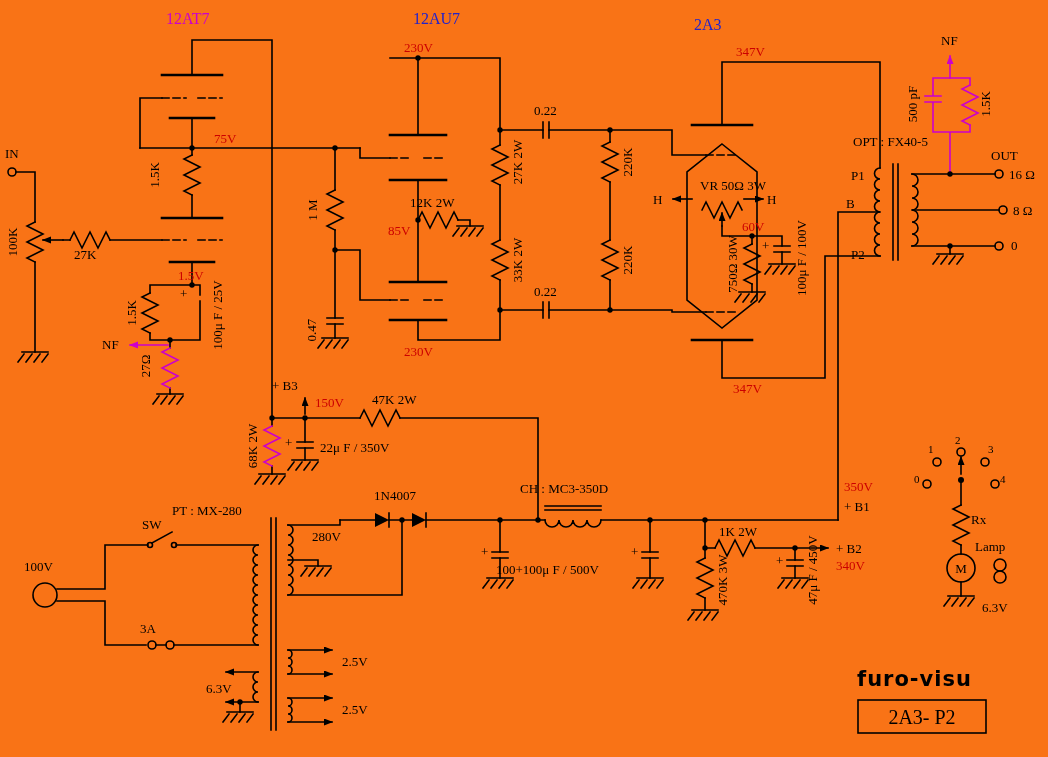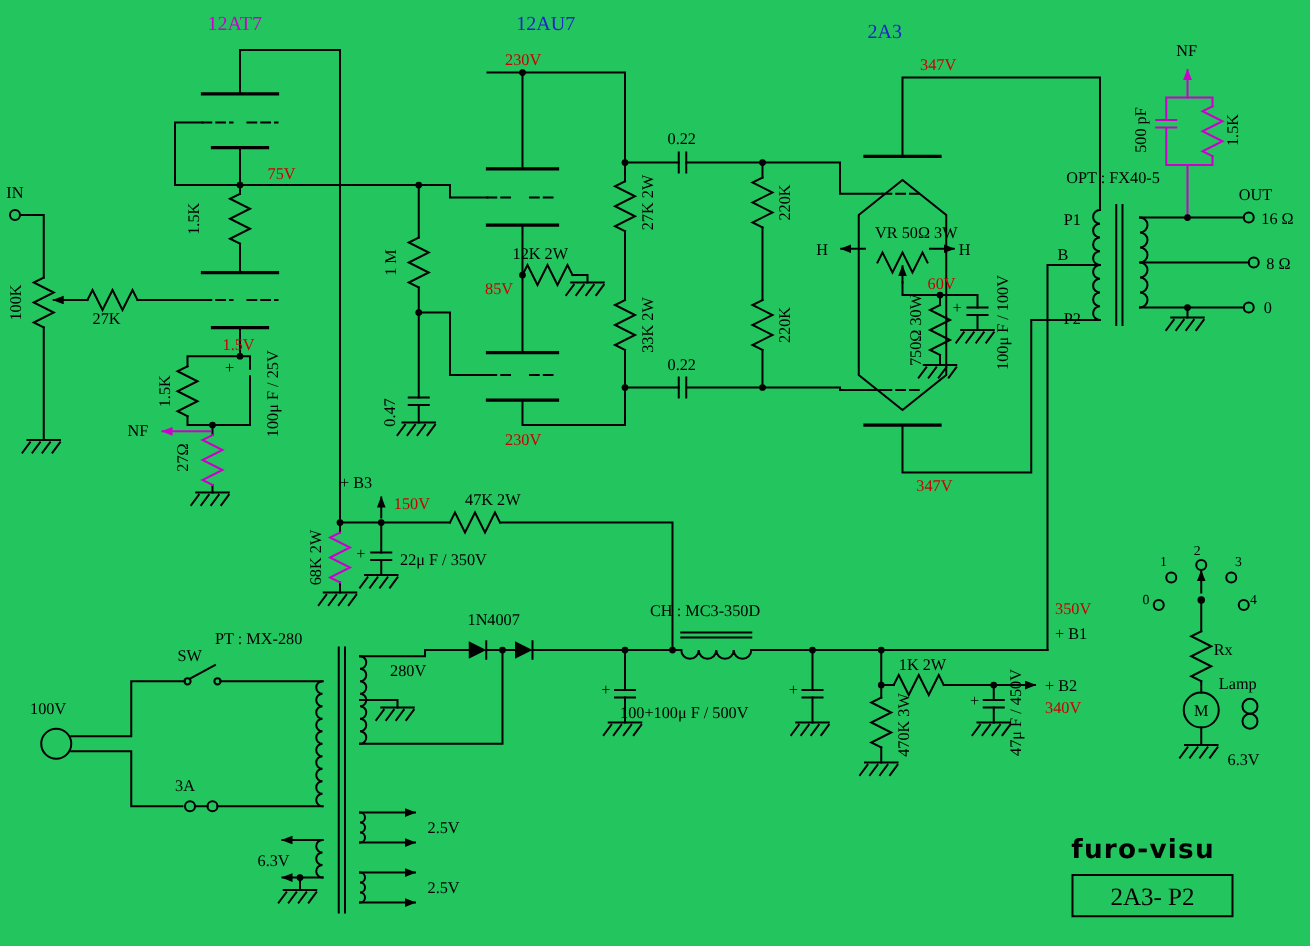--- a/index.html
+++ b/index.html
@@ -1,16 +1,16 @@
 <!DOCTYPE html>
 <html><head>
 <meta charset="utf-8">
 <style>
   html,body{margin:0;padding:0;background:#fff}
-  .stage{width:1048px;height:757px;position:relative;background:#22c55e}
+  .stage{width:1048px;height:757px;position:relative;background:#f97316}
   svg{display:block}
   .w{stroke:#000;stroke-width:1.6;fill:none;stroke-linecap:square;stroke-linejoin:miter}
   .thick{stroke-width:2.6}
   .dash{stroke-dasharray:7 4}
   .mag{stroke:#cc00cc}
   .oc{fill:none;stroke:#000;stroke-width:1.6}
   .dot{fill:#000;stroke:none}
   text{font-family:"Liberation Serif",serif;font-size:13px;fill:#000}
   .red{fill:#cc0000}
   .blut{fill:#2222cc}

